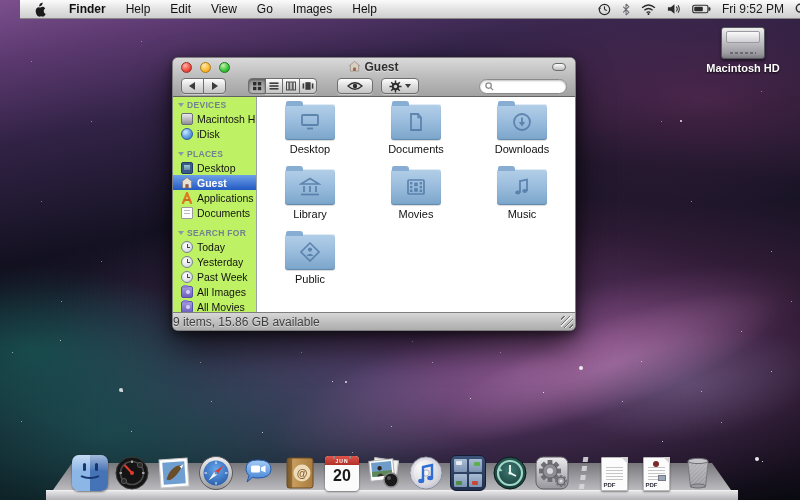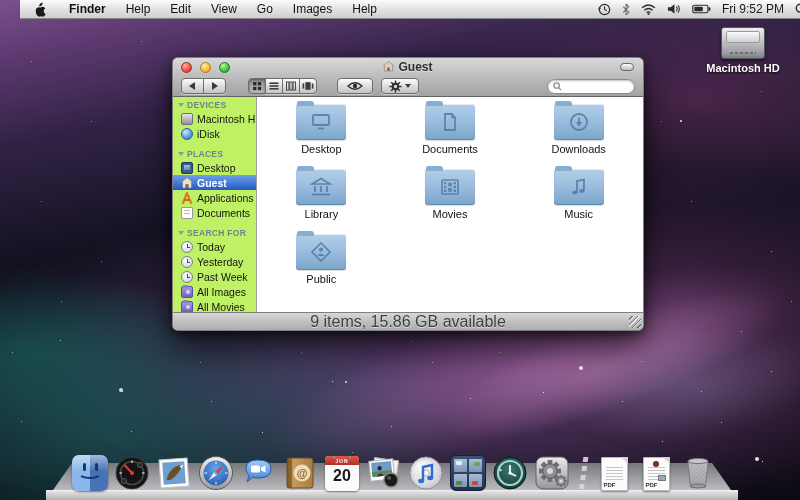--- a/index.html
+++ b/index.html
@@ -69,21 +69,21 @@
     background:linear-gradient(#efefef,#c2c2c6 45%,#9a9aa0 85%,#7c7c82);
     border:1px solid #55555c; position:relative; box-shadow:0 2px 3px rgba(0,0,0,.5); }
   .hd-icon::before { content:""; position:absolute; top:3px; left:4px; right:4px; height:10px;
     border-radius:2px; background:linear-gradient(#fafafa,#d0d0d4); border:1px solid #9a9aa0; }
   .hd-icon::after { content:""; position:absolute; bottom:4px; left:8px; right:8px; height:2px;
     background:repeating-linear-gradient(90deg,#6a6a70 0 3px,transparent 3px 5px); }
   .hd-label { margin-top:3px; font-size:11px; font-weight:bold; color:#fff;
     text-shadow:0 1px 2px rgba(0,0,0,.9); }
 
   
-  .finder { position:absolute; left:172px; top:57px; width:472px; height:274px; z-index:10;
+  .finder { position:absolute; left:172px; top:57px; width:404px; height:274px; z-index:10;
     border-radius:6px; box-shadow:0 16px 34px rgba(0,0,0,.65), 0 3px 10px rgba(0,0,0,.5);
     background:#fff; border:1px solid rgba(0,0,0,.5); display:flex; flex-direction:column; }
   .win-top { height:39px; border-radius:5px 5px 0 0; position:relative;
     background:linear-gradient(#d9d9d9,#b9b9b9 55%,#a2a2a2); border-bottom:1px solid #636363; }
   .titlebar { height:17px; position:relative; }
   .traffic { position:absolute; left:8px; top:4px; display:flex; gap:8px; }
   .tl { width:11px; height:11px; border-radius:50%; }
   .tl.red { background:radial-gradient(circle at 35% 28%, #ffb3a6, #ee4b40 60%, #c03027); border:1px solid #9e2d24; }
   .tl.yellow { background:radial-gradient(circle at 35% 28%, #ffe9b0, #fdb92e 60%, #d4921a); border:1px solid #a97c18; }
   .tl.green { background:radial-gradient(circle at 35% 28%, #c8f0b2, #39c53a 60%, #1f9423); border:1px solid #1d7c1c; }
@@ -146,21 +146,21 @@
   .folder { position:relative; width:50px; height:36px; border-radius:2px 3px 3px 3px;
     background:linear-gradient(180deg,#b3cfe8 0%,#9cbede 45%,#7aa5ca 100%);
     box-shadow:inset 0 1px 0 rgba(255,255,255,.6), inset 0 -1px 1px rgba(44,76,108,.3), 0 1px 1px rgba(0,0,0,.15); }
   .folder::before { content:""; position:absolute; top:-3px; left:1px; width:17px; height:5px;
     border-radius:2px 3px 0 0; background:#87add2; }
   .fglyph { position:absolute; inset:0; display:flex; align-items:center; justify-content:center; opacity:.8; }
   .flabel { margin-top:3px; font-size:11px; color:#111; }
 
   .statusbar { height:18px; border-radius:0 0 5px 5px; border-top:1px solid #7f7f7f;
     background:linear-gradient(#d7d7d7,#bcbcbc 60%,#adadad); display:flex; align-items:center;
-    justify-content:center; font-size:16px; color:#3f3f3f; text-shadow:0 1px 0 rgba(255,255,255,.5);
+    font-size:12px; color:#3f3f3f; text-shadow:0 1px 0 rgba(255,255,255,.5);
     position:relative; }
   .resize-grip { position:absolute; right:2px; bottom:2px; width:12px; height:12px;
     background:repeating-linear-gradient(135deg, transparent 0 2px, rgba(90,90,90,.8) 2px 3px, rgba(255,255,255,.7) 3px 4px); }
 
   
   .dock { position:absolute; left:0; bottom:0; width:800px; height:62px; z-index:40; }
   .shelf { position:absolute; left:46px; bottom:0; width:692px; height:37px;
     background:linear-gradient(180deg,#77777c,#b9b9bd 70%,#c9c9cc);
     clip-path:polygon(26px 0, 666px 0, 692px 100%, 0 100%); }
   .shelf-front { position:absolute; left:46px; bottom:0; width:692px; height:10px;

